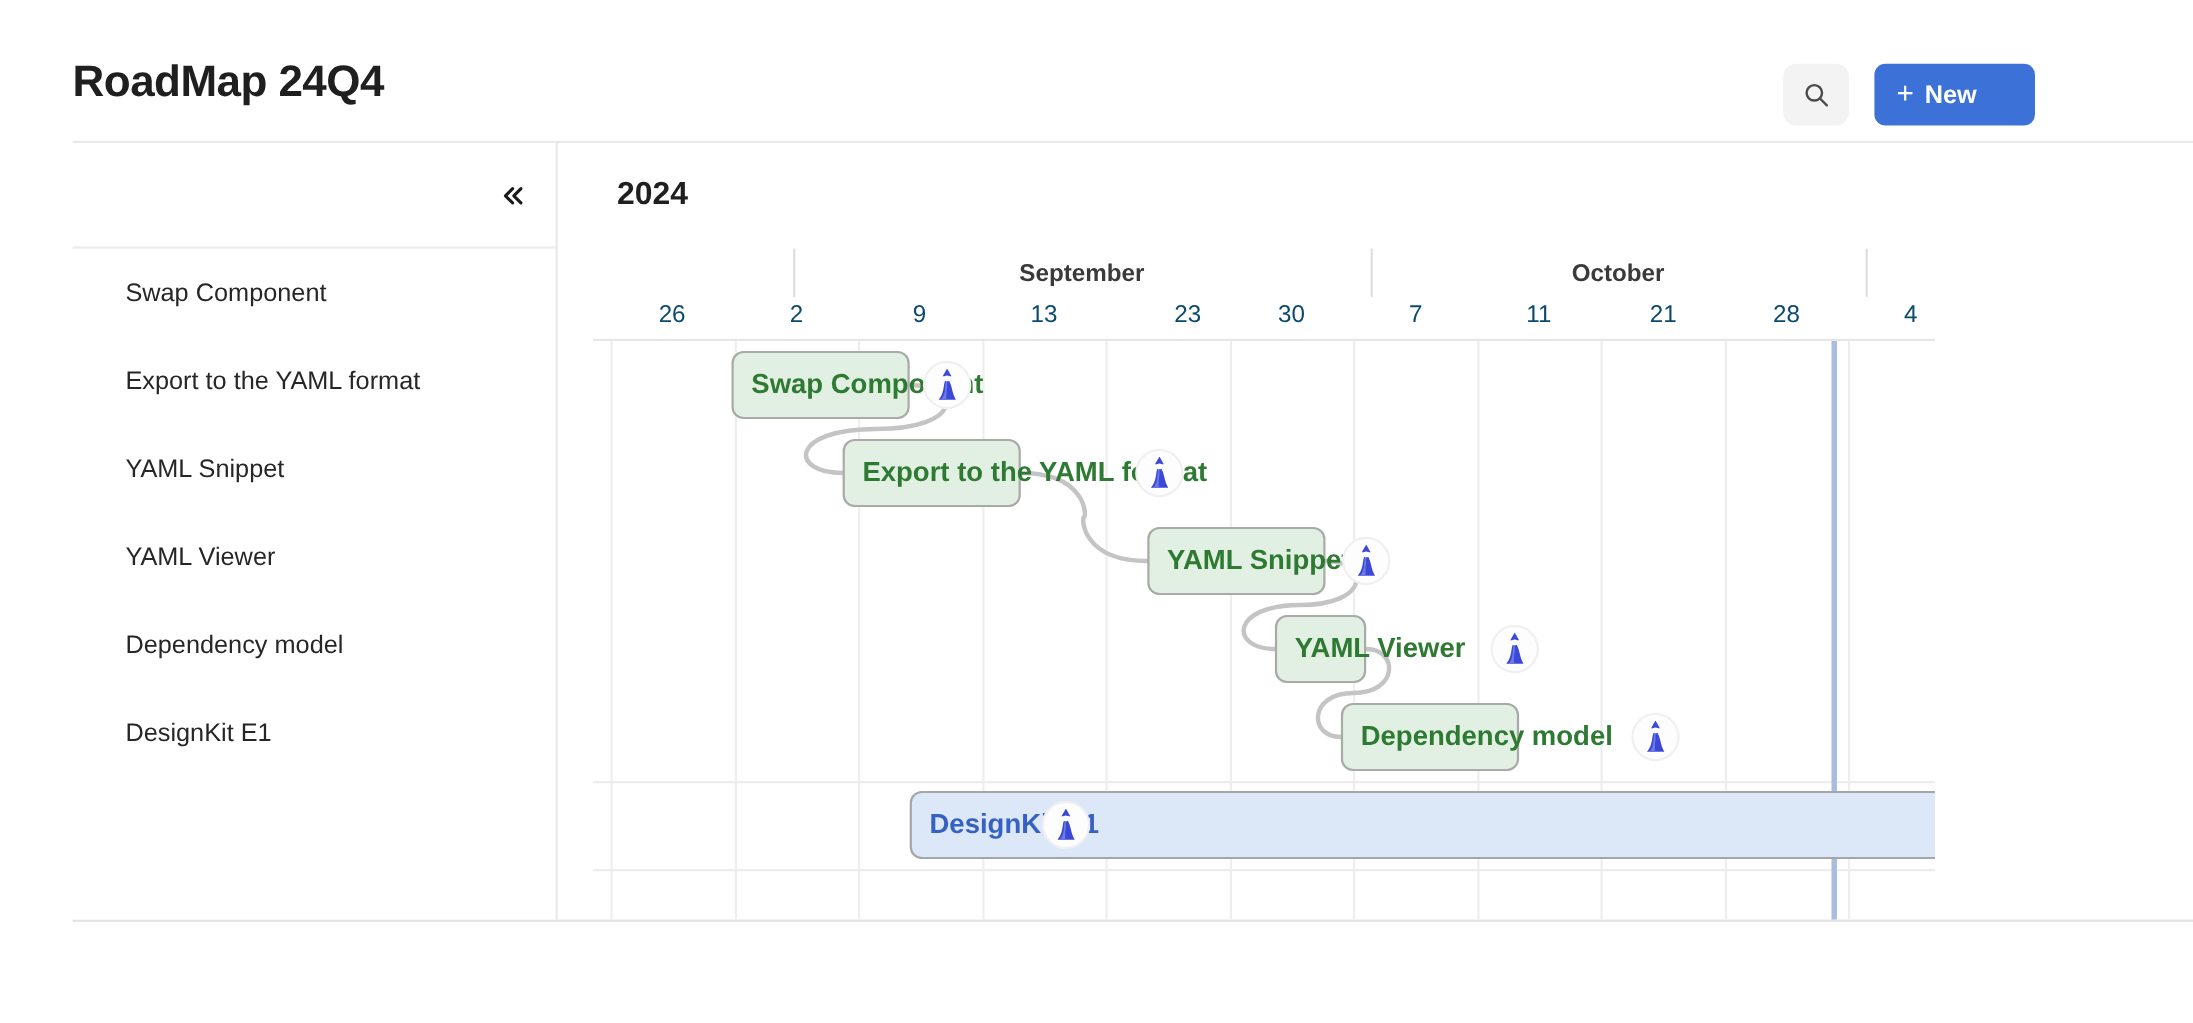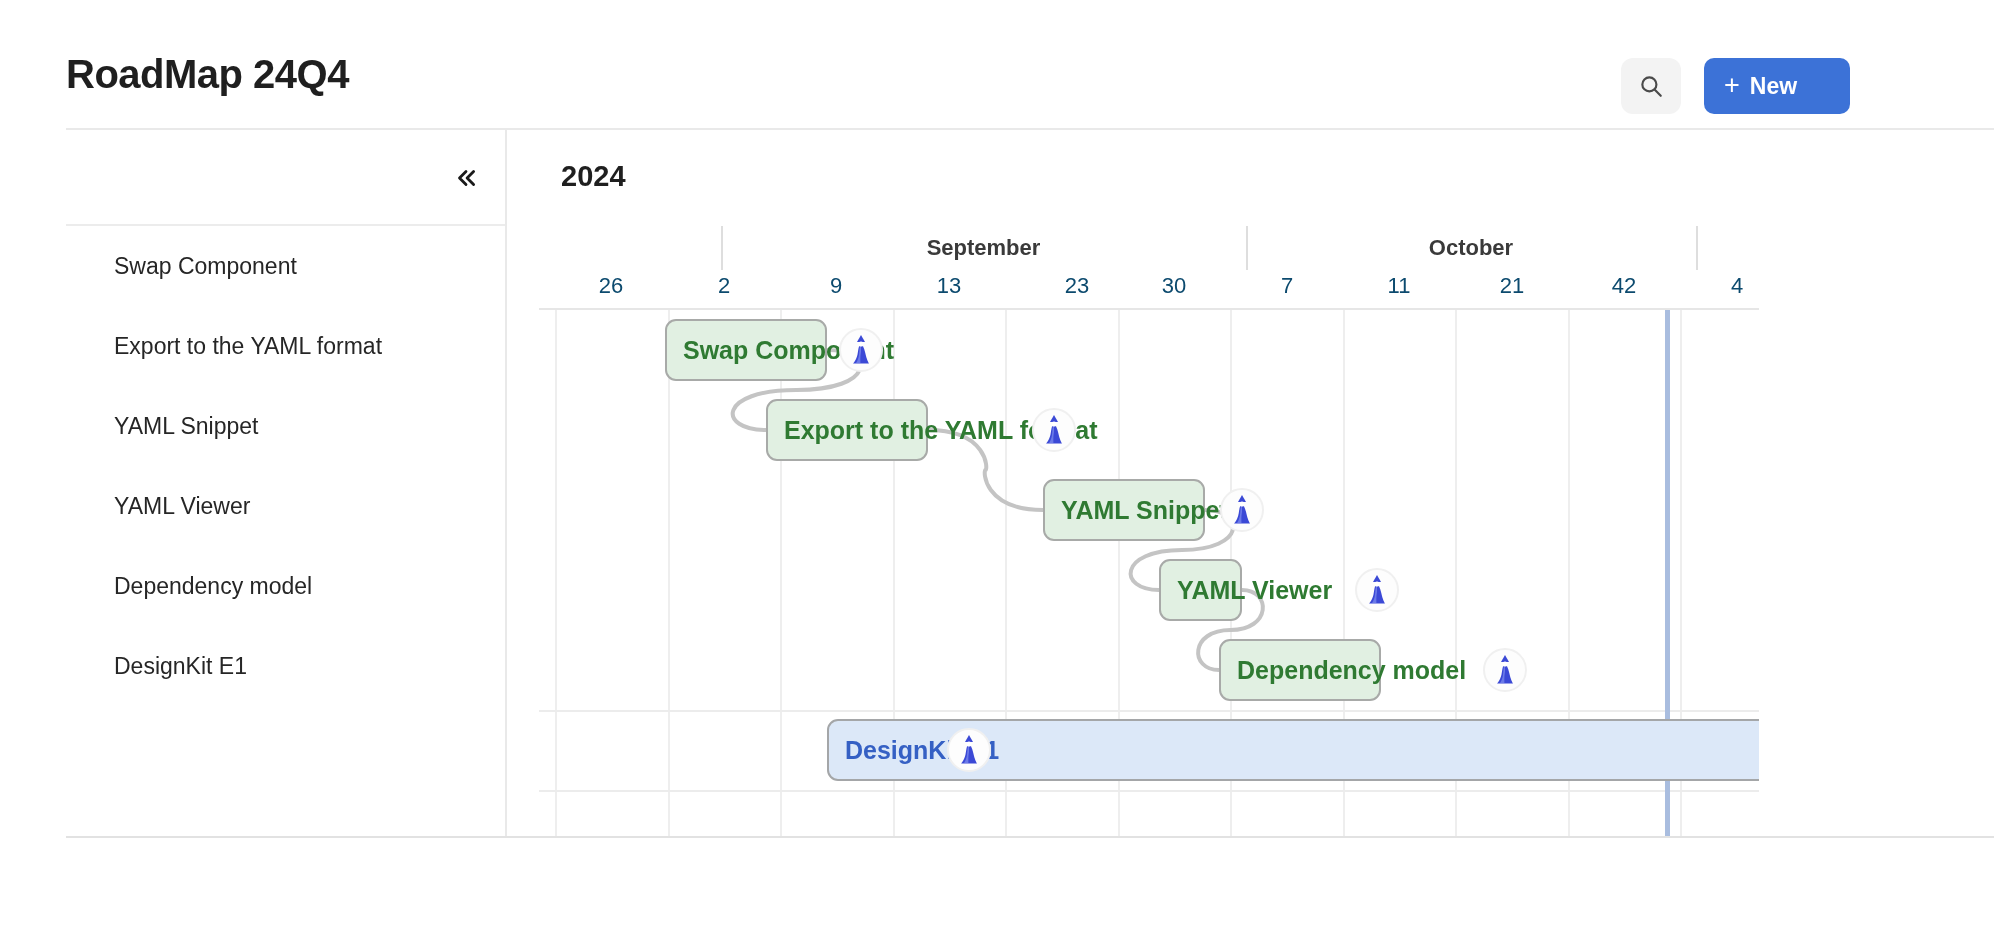--- a/index.html
+++ b/index.html
@@ -381,26 +381,26 @@
             <div class="month-cell" style="left: 182px; width: 525px;">September</div>
             <div class="month-sep" style="left: 182px;"></div>
             <div class="month-sep" style="left: 707px;"></div>
             <div class="month-sep" style="left: 1157px;"></div>
           </div>
         <div class="week-row" id="week-row">
             <div class="week-cell" style="left: 72px;">26</div>
             <div class="week-cell" style="left: 185px;">2</div>
             <div class="week-cell" style="left: 297px;">9</div>
             <div class="week-cell" style="left: 410px;">13</div>
-            <div class="week-cell" style="left: 538px;">23</div>
+            <div class="week-cell" style="left: 523px; text-align: right;">23</div>
             <div class="week-cell" style="left: 635px;">30</div>
             <div class="week-cell" style="left: 748px;">7</div>
             <div class="week-cell" style="left: 860px;">11</div>
             <div class="week-cell" style="left: 973px;">21</div>
-            <div class="week-cell" style="left: 1085px;">42</div>
+            <div class="week-cell" style="left: 1085px;">28</div>
             <div class="week-cell" style="left: 1198px;">4</div>
             <div class="week-cell" style="left: 1310px;">16</div>
           </div>
       </div>
 
       <div class="chart-body" id="chart-body">
           <div class="vgrid" style="left: 16px;"></div>
           <div class="vgrid" style="left: 129px;"></div>
           <div class="vgrid" style="left: 241px;"></div>
           <div class="vgrid" style="left: 354px;"></div>

